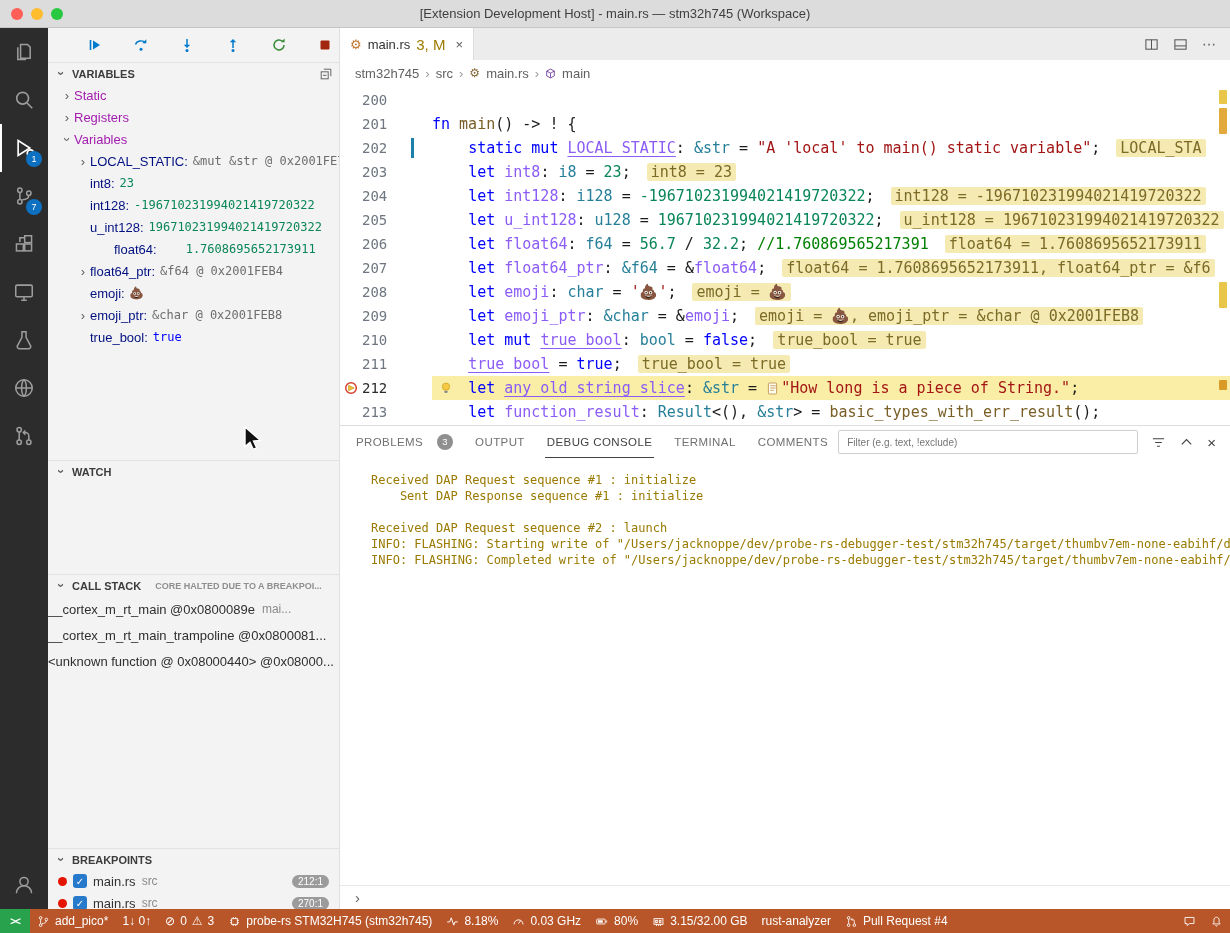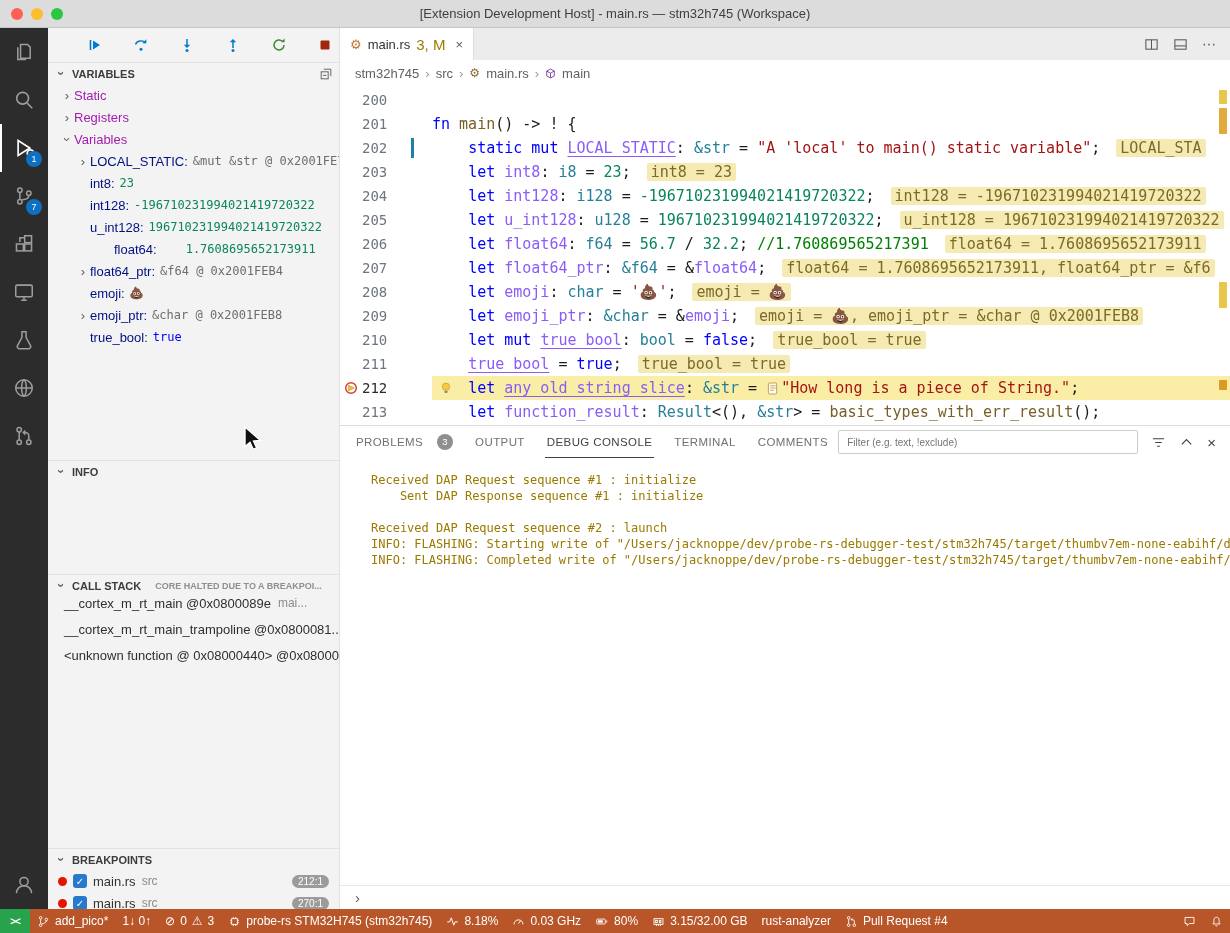--- a/index.html
+++ b/index.html
@@ -28,21 +28,21 @@
 .chev{color:#616161;font-size:13px;width:14px;text-align:center;flex:none;display:inline-block}
 .rot{transform:rotate(90deg)}
 .tree{flex:none;overflow:hidden}
 .tree-row{height:22px;display:flex;align-items:center;font-size:13px;white-space:nowrap;overflow:hidden;cursor:pointer}
 .vname{color:#001080}
 .vval{font-family:"DejaVu Sans Mono",monospace;font-size:12px;margin-left:5px}
 .v-num{color:#098658}.v-meta{color:#6d6d6d}.v-kw{color:#0000ff}.v-plain{color:#333}
 .tree-label{color:#a21caf}
 .watch-body{height:92px;flex:none}
 .cs-body{height:252px;flex:none;overflow:hidden}
-.cs-row{height:26px;display:flex;padding-left:16px;font-size:13px;color:#2f2f2f;white-space:nowrap;overflow:hidden;cursor:pointer}
+.cs-row{height:26px;display:flex;align-items:center;font-size:13px;color:#2f2f2f;white-space:nowrap;overflow:hidden;cursor:pointer}
 .cs-file{color:#8b8b8b;font-size:12px;margin-left:7px}
 .bp-body{flex:1;overflow:hidden}
 .bp-row{height:22px;display:flex;align-items:center;padding:0 10px;gap:6px;cursor:pointer}
 .bp-dot{width:9px;height:9px;border-radius:50%;background:#e51400;flex:none}
 .bp-check{width:14px;height:14px;background:#2779cc;border-radius:3px;color:#fff;font-size:10px;display:flex;align-items:center;justify-content:center;flex:none}
 .bp-file{color:#333}
 .bp-path{color:#8b8b8b;font-size:12px}
 .bp-badge{margin-left:auto;background:#9b9b9b;color:#fff;font-size:10px;border-radius:8px;padding:1px 6px}
 
 .main{position:absolute;left:340px;top:28px;right:0;bottom:24px;display:flex;flex-direction:column;background:#fff}
@@ -309,21 +309,21 @@
       </div>
       <div class="tree-row" style="padding-left: 28px;">
         <span class="chev"></span>
         <span class="vname">true_bool:</span>
         <span class="vval v-kw">true</span>
       </div>
     </div>
 
   <div class="sec-header">
     <span class="chev rot">›</span>
-    <span>INFO</span>
+    <span>WATCH</span>
   </div>
   <div class="watch-body"></div>
 
   <div class="sec-header">
     <span class="chev rot">›</span>
     <span>CALL STACK</span>
     <span class="sec-note">CORE HALTED DUE TO A BREAKPOI...</span>
   </div>
   <div class="cs-body">
       <div class="cs-row">

